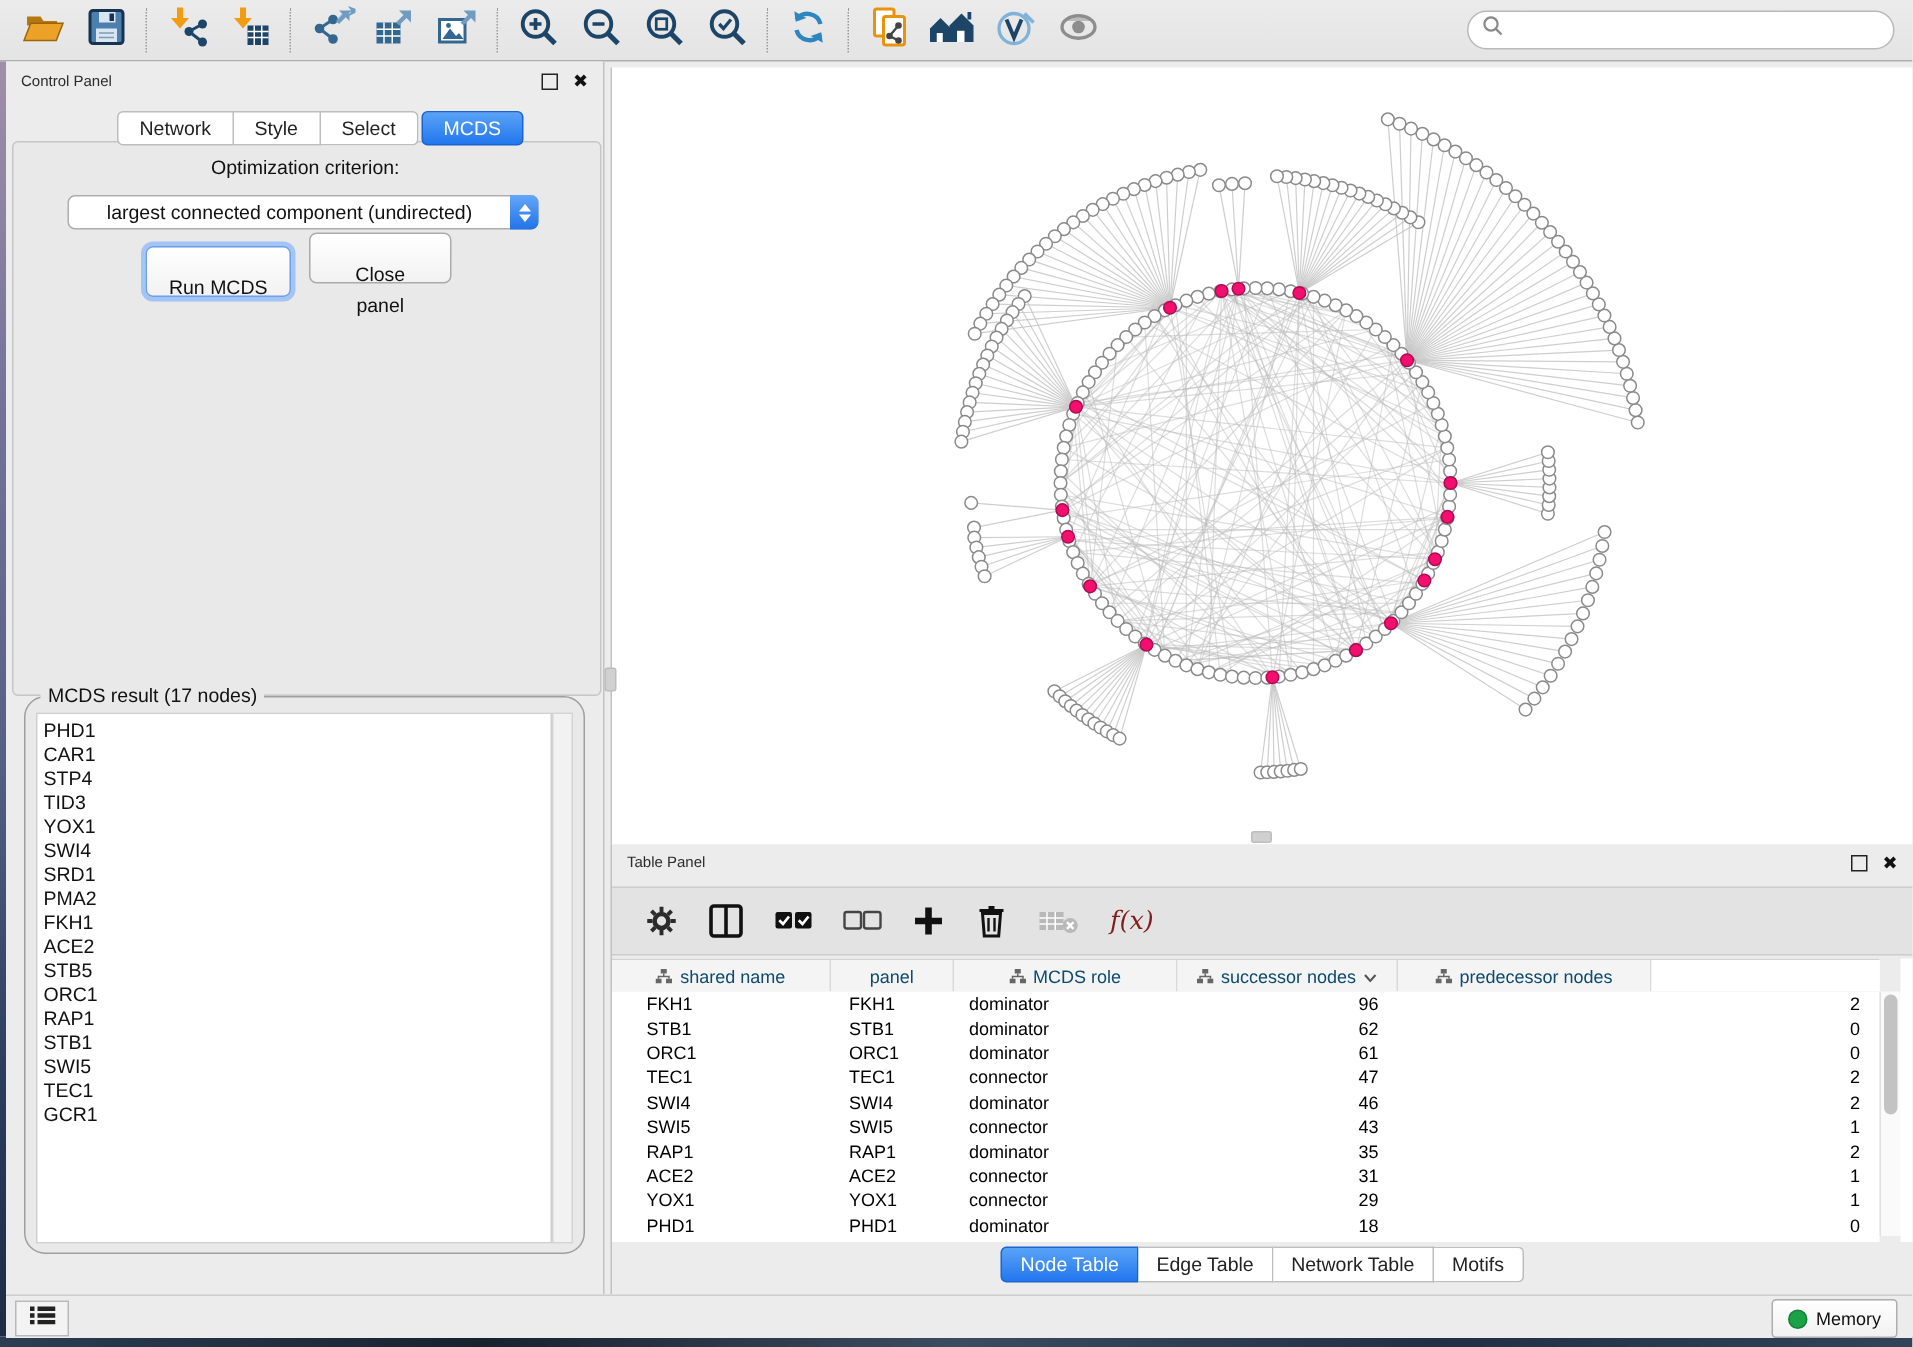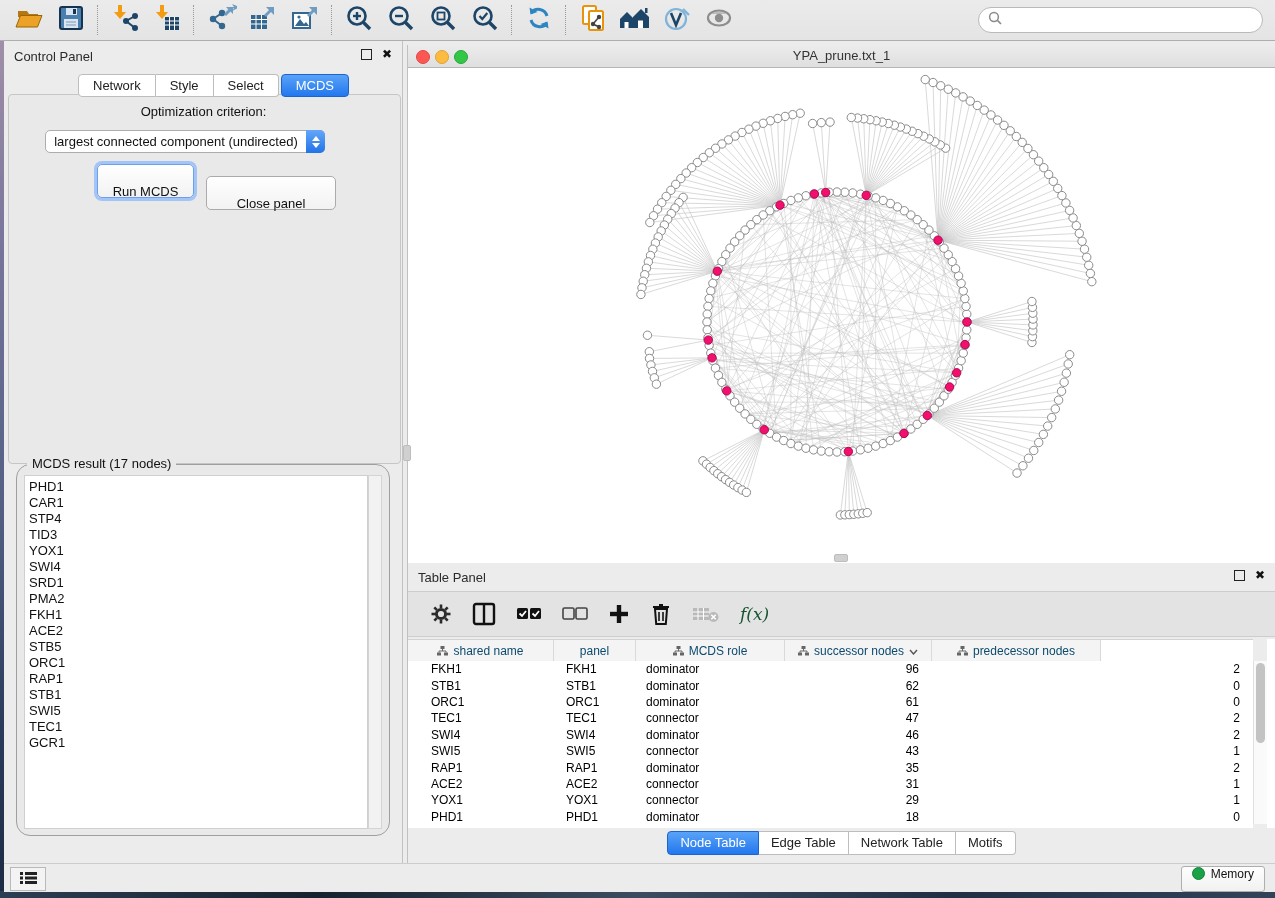--- a/index.html
+++ b/index.html
@@ -15,62 +15,62 @@
   #search-wrap{position:absolute;right:12px;top:7px;width:285px;height:26px;background:#fff;
                border:1px solid #b9b9b9;border-radius:13px;display:flex;align-items:center;padding-left:9px;box-sizing:border-box;}
   #search-input{border:none;outline:none;flex:1;font-size:13px;background:transparent;margin-left:5px;}
   
   #left-sliver{left:0;top:41px;width:4px;height:850px;
                background:linear-gradient(180deg,#a08fa8 0%,#77749b 25%,#536084 55%,#2c3c5d 80%,#1d2b44 100%);}
   #bottom-strip{left:0;top:891px;width:1275px;height:7px;
                 background:linear-gradient(90deg,#2c3e53,#17222f 25%,#3c4c60 50%,#202f44 75%,#32435a 100%);}
   
   #control-panel{left:4px;top:41px;width:399px;height:822px;background:#ececec;border-right:1px solid #c2c2c2;box-sizing:border-box;}
-  .panel-title{font-size:13px;color:#2b2b2b;}
+  .panel-title{font-size:10px;color:#2b2b2b;}
   .win-icons{position:absolute;right:10px;top:8px;display:flex;gap:10px;align-items:center;}
   .float-box{width:9px;height:9px;border:1.5px solid #222;display:inline-block;}
   .close-x{font-size:12px;color:#111;font-weight:bold;line-height:9px;}
   #cp-tabs{left:74px;top:33px;display:flex;}
   .cp-tab{height:21px;line-height:21px;padding:0 14px;font-size:13px;background:#fff;border:1px solid #bdbdbd;border-left:none;color:#222;}
   .cp-tab:first-child{border-left:1px solid #bdbdbd;border-radius:4px 0 0 4px;}
   .cp-tab.pre-last{border-radius:0 4px 4px 0;}
   .cp-tab.sel{background:linear-gradient(#59a3f7,#2377ee);color:#fff;border:1px solid #1b64d0;border-radius:4px;margin-left:2px;}
   #cp-content{left:4px;top:53px;width:391px;height:368px;background:#e9e9e9;border:1px solid #c6c6c6;border-radius:4px;}
   #opt-label{left:0;top:63px;width:399px;text-align:center;font-size:13px;color:#111;}
-  #criterion-select{left:41px;top:89px;width:280px;height:23px;background:#fff;border:1px solid #adadad;border-radius:5px;
+  #criterion-select{left:41px;top:89px;width:314px;height:23px;background:#fff;border:1px solid #adadad;border-radius:5px;
                     display:flex;align-items:center;box-sizing:border-box;}
   #criterion-select .val{flex:1;text-align:center;font-size:13px;color:#111;white-space:nowrap;overflow:hidden;}
   .stepper{width:19px;height:23px;margin-right:-1px;border-radius:0 5px 5px 0;background:linear-gradient(#64a7f9,#2173e8);
            display:flex;flex-direction:column;align-items:center;justify-content:center;gap:2px;}
   .tri-up{width:0;height:0;border-left:4px solid transparent;border-right:4px solid transparent;border-bottom:5px solid #fff;}
   .tri-dn{width:0;height:0;border-left:4px solid transparent;border-right:4px solid transparent;border-top:5px solid #fff;}
   .cp-btn{height:23px;background:linear-gradient(#ffffff,#f2f2f2);border:1px solid #ababab;border-radius:5px;
           font-size:13px;color:#111;text-align:center;line-height:21px;box-sizing:border-box;padding:16px 14px;}
   #run-btn{left:93px;top:123px;width:97px;box-shadow:0 0 0 3px #a3c4f6;border-color:#6f9fe8;}
-  #closep-btn{left:202px;top:135px;width:130px;}
+  #closep-btn{left:202px;top:114px;width:95px;}
   #mcds-group{left:12px;top:423px;width:372px;height:370px;border:1px solid #9f9f9f;border-radius:14px;background:#e9e9e9;}
   #mcds-legend{position:absolute;left:10px;top:-9px;background:#e9e9e9;padding:0 5px;font-size:13px;color:#111;}
   #mcds-list{position:absolute;left:7px;top:10px;right:21px;bottom:6px;background:#fff;border:1px solid #cfcfcf;
              font-size:13px;color:#111;padding:3px 0 0 4px;box-sizing:border-box;overflow:hidden;}
   #mcds-scroll{position:absolute;right:7px;top:10px;width:14px;bottom:6px;background:#f2f2f2;border:1px solid #d4d4d4;box-sizing:border-box;}
   #mcds-list div{line-height:16px;}
   
   #network-frame{left:407px;top:45px;width:868px;height:518px;background:#fff;border-left:1px solid #c0c0c0;box-sizing:border-box;}
   #net-titlebar{position:absolute;left:0;top:0;right:0;height:22px;background:linear-gradient(#ececec,#dfdfdf);
                 border-bottom:1px solid #b5b5b5;}
   .tl{position:absolute;top:5px;width:12px;height:12px;border-radius:50%;}
   #net-title{position:absolute;left:0;right:0;top:3px;text-align:center;font-size:13px;color:#333;}
   #graph-svg{position:absolute;left:0;top:22px;}
   .mini-thumb{background:#d0d0d0;border:1px solid #bdbdbd;border-radius:2px;}
   
   #table-panel{left:407px;top:563px;width:868px;height:300px;background:#ececec;border-left:1px solid #c0c0c0;box-sizing:border-box;}
   #tp-toolbar{position:absolute;left:0;top:28px;right:0;height:44px;background:#e3e3e3;border:1px solid #cdcdcd;border-left:none;border-right:none;
               display:flex;align-items:center;gap:20px;padding-left:22px;}
   .tp-ico{display:flex;align-items:center;justify-content:center;height:30px;}
-  #fx-label{font-family:"DejaVu Serif","Liberation Serif",serif;font-style:italic;color:#14532d;font-size:17px;}
+  #fx-label{font-family:"DejaVu Serif","Liberation Serif",serif;font-style:italic;color:#7f1d1d;font-size:17px;}
   #thead{position:absolute;left:0;top:76px;height:21px;display:flex;background:#fff;border-top:1px solid #d2d2d2;border-bottom:1px solid #cfcfcf;}
   .hcell{background:#f4f4f4;border-right:1px solid #d9d9d9;display:flex;align-items:center;justify-content:center;gap:5px;
          font-size:12px;color:#0c4a6e;box-sizing:border-box;height:21px;}
   .hier-icon svg{display:block;}
   #table-rows{position:absolute;left:0;top:98px;width:845px;background:#fff;}
   .trow{display:grid;grid-template-columns:146px 82px 149px 147px 321px;height:16.4px;align-items:center;font-size:12px;color:#000;}
   .trow .c1{padding-left:23px;}
   .trow .c2{padding-left:12px;}
   .trow .c3{padding-left:10px;}
   .trow .c4{text-align:right;padding-right:13px;}
@@ -82,21 +82,21 @@
   #tp-tabs{position:absolute;left:0;right:0;top:268px;display:flex;justify-content:center;}
   .bt-tab{height:22px;line-height:22px;padding:0 12px;background:#fff;border:1px solid #bdbdbd;border-left:none;font-size:13px;color:#222;}
   .bt-tab:first-child{border-left:1px solid #bdbdbd;border-radius:4px 0 0 4px;}
   .bt-tab:last-child{border-radius:0 4px 4px 0;}
   .bt-tab.sel{background:linear-gradient(#59a3f7,#2377ee);color:#fff;border-color:#1b64d0;}
   
   #status-bar{left:4px;top:863px;width:1271px;height:28px;background:#ececec;border-top:1px solid #cdcdcd;}
   #menu-btn{position:absolute;left:6px;top:3px;width:34px;height:22px;background:#f3f3f3;border:1px solid #b9b9b9;
             display:flex;align-items:center;justify-content:center;}
   #memory-btn{position:absolute;right:10px;top:2px;height:24px;background:linear-gradient(#fefefe,#f1f1f1);
-              border:1px solid #aeaeae;border-radius:3px;display:flex;align-items:flex-start;gap:6px;padding:0 10px;font-size:12px;color:#111;}
+              border:1px solid #aeaeae;border-radius:3px;display:flex;align-items:center;gap:6px;padding:0 10px;font-size:12px;color:#111;}
   #memory-dot{width:11px;height:11px;border-radius:50%;background:#1ba146;border:1px solid #12813a;}
 </style>
 </head>
 <body>
 
 <div id="toolbar" class="abs">
   <div class="tbtn">
       <span>
     <svg width="30" height="30">
           <path d="M4 8h9l2 3h9v3H4z" fill="#b5770f"></path>
@@ -308,26 +308,20 @@
         <div>STB1</div>
         <div>SWI5</div>
         <div>TEC1</div>
         <div>GCR1</div>
       </div>
     <div id="mcds-scroll"></div>
   </div>
 </div>
 
 <div id="network-frame" class="abs">
-  <div id="net-titlebar">
-    <span class="tl" style="left:8px;background:#fc5753;border:1px solid #df4744;"></span>
-    <span class="tl" style="left:27px;background:#fdbc40;border:1px solid #dea238;"></span>
-    <span class="tl" style="left:46px;background:#33c748;border:1px solid #2aa63c;"></span>
-    <div id="net-title">YPA_prune.txt_1</div>
-  </div>
   <svg id="graph-svg" width="866" height="494">
       <g stroke="#bcbcbc" stroke-width="0.8" stroke-opacity="0.5">
         <line x1="559" y1="255" x2="307.4478884508961" y2="208.90136468447034"></line>
         <line x1="519.3055881596696" y1="348.51417404402474" x2="361.74608415690454" y2="366.25156539918817"></line>
         <line x1="489.4140123656899" y1="139.89071666508272" x2="299.94784636725296" y2="270.669768433192"></line>
         <line x1="530.0289749894063" y1="173.18834916352114" x2="331.69360273775686" y2="341.2059455713034"></line>
         <line x1="519.3055881596696" y1="348.51417404402474" x2="301.1294120968713" y2="231.5668450841923"></line>
         <line x1="436.8492046648972" y1="125.23717795096871" x2="520.9238815542511" y2="346.9238815542512"></line>
         <line x1="548.6656309488172" y1="305.7950467036057" x2="390.32460299882365" y2="130.88628735388906"></line>
         <line x1="458.24363706470245" y1="128.3318915779194" x2="299" y2="254.99999999999997"></line>

